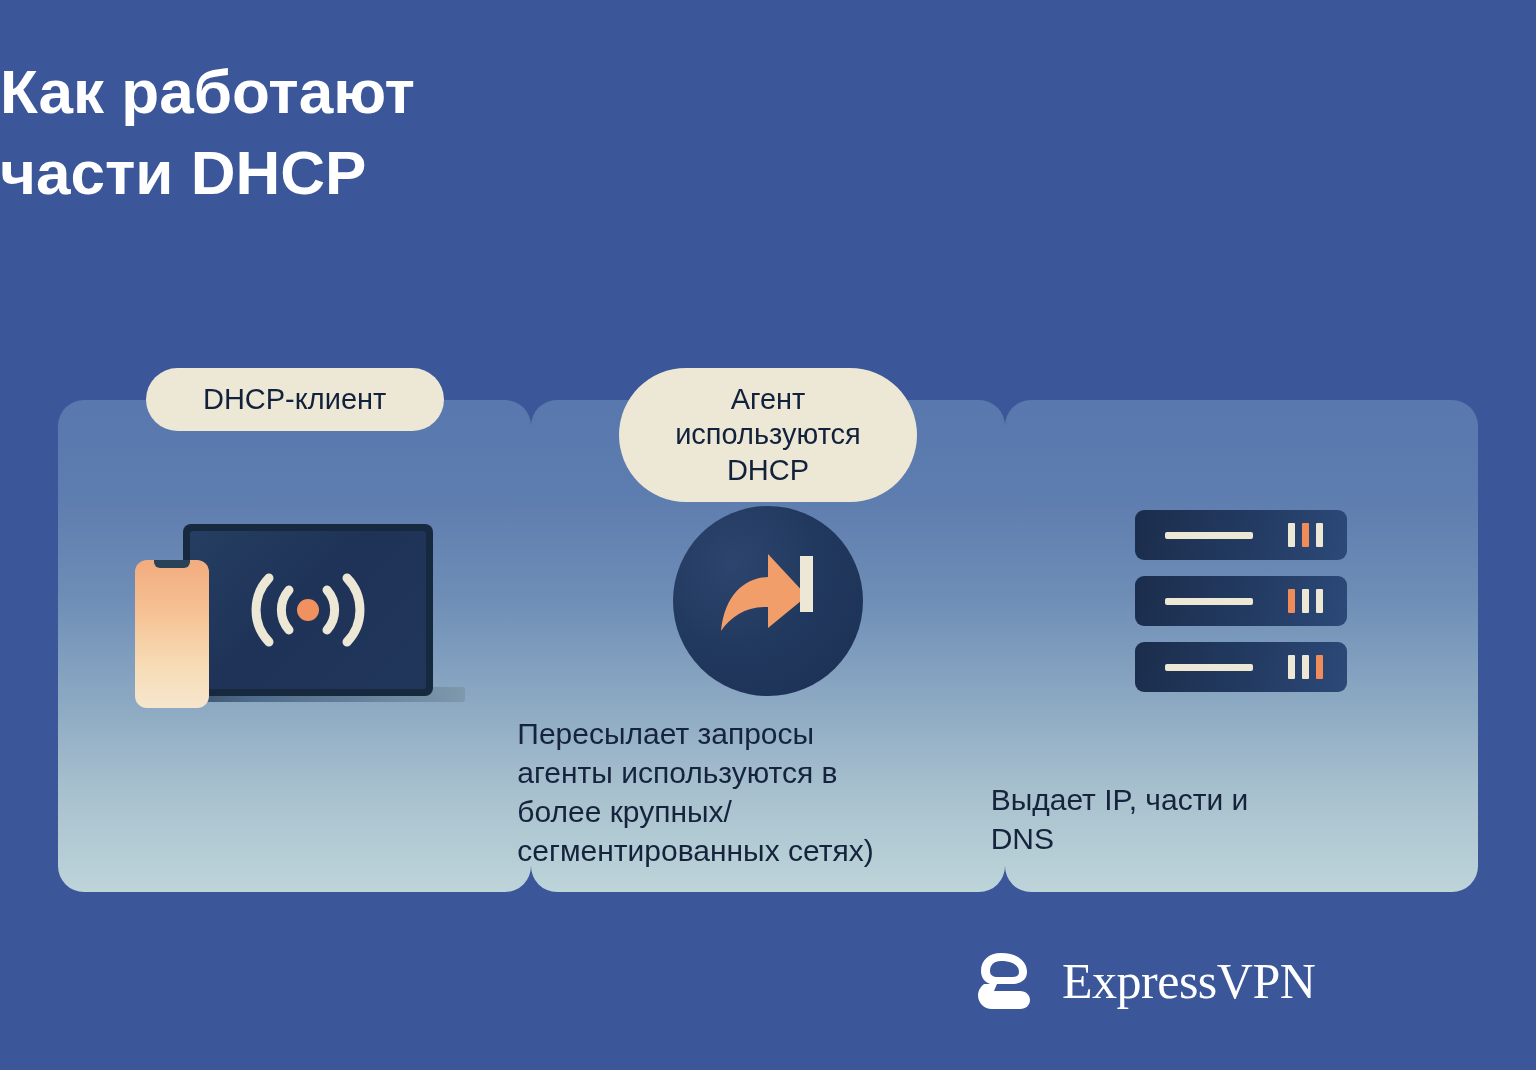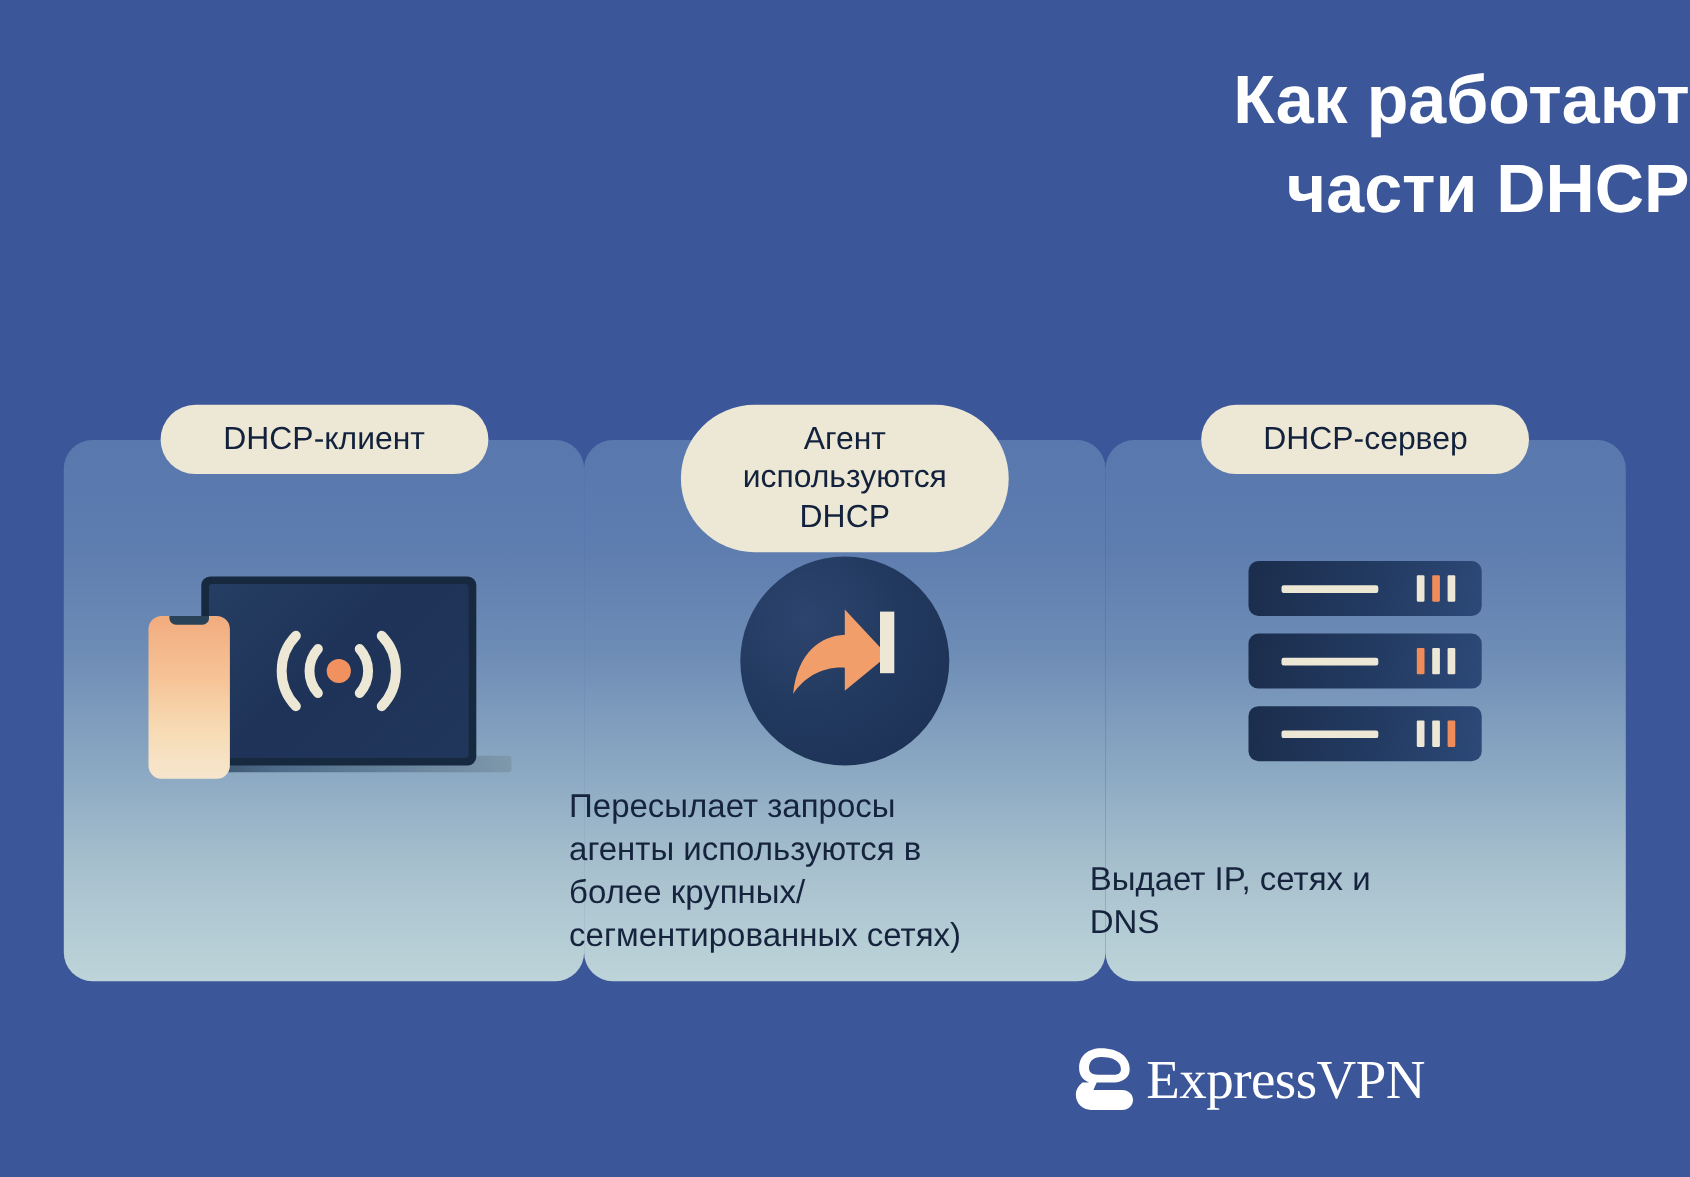--- a/index.html
+++ b/index.html
@@ -15,21 +15,21 @@
     overflow: hidden;
     font-family: "Liberation Sans", sans-serif;
   }
 
   
   #title {
     position: absolute;
     left: 0;
     top: 52px;
     width: 1536px;
-    text-align: right;
+    text-align: left;
     color: #FFFFFF;
     font-size: 62px;
     font-weight: bold;
     line-height: 1.30;
     letter-spacing: 0px;
     white-space: pre-line;
   }
 
   
   #cards {
@@ -217,21 +217,21 @@
   }
   .led.on { background: #F08C5A; }
 
   
   #logo {
     position: absolute;
     left: 970px;
     top: 945px;
     display: flex;
     align-items: center;
-    gap: 0;
+    gap: 20px;
   }
   #logo-mark { width: 72px; height: 72px; }
   #logo-text {
     color: #FFFFFF;
     font-family: "Liberation Serif", serif;
     font-size: 50px;
     letter-spacing: -0.5px;
     line-height: 1;
   }
 </style>
@@ -283,21 +283,20 @@
         </div>
       </div>
 
       <div class="caption four-line">Пересылает запросы
 агенты используются в
 более крупных/
 сегментированных сетях)</div>
     </div>
 
     <div class="card">
-      <div class="badge">DHCP-сервер</div>
 
       <div class="art">
         <div class="servers">
           <div class="rack">
             <div class="rack-line"></div>
             <div class="rack-leds">
               <div class="led"></div>
               <div class="led on"></div>
               <div class="led"></div>
             </div>
@@ -314,21 +313,21 @@
             <div class="rack-line"></div>
             <div class="rack-leds">
               <div class="led"></div>
               <div class="led"></div>
               <div class="led on"></div>
             </div>
           </div>
         </div>
       </div>
 
-      <div class="caption">Выдает IP, сетях и
+      <div class="caption">Выдает IP, части и
 DNS</div>
     </div>
 
   </div>
 
   <div id="logo">
     <svg id="logo-mark" viewBox="0 0 72 72">
       <path d="M31 8 C 47 8, 57 16, 57 27 C 57 34, 52 38, 44 39 L 27 39 L 24 46 L 50 46 C 56 46, 60 50, 60 55 C 60 60, 56 64, 50 64 L 22 64 C 14 64, 8 58, 8 50 C 8 46, 10 42, 14 39 L 20 39 C 14 37, 11 32, 11 26 C 11 15, 19 8, 31 8 Z M 31 16 C 24 16, 20 20, 20 26 C 20 30, 23 32, 28 32 L 43 32 C 47 32, 49 30, 49 27 C 49 20, 42 16, 31 16 Z" fill="#FFFFFF"></path>
     </svg>
     <div id="logo-text">ExpressVPN</div>

